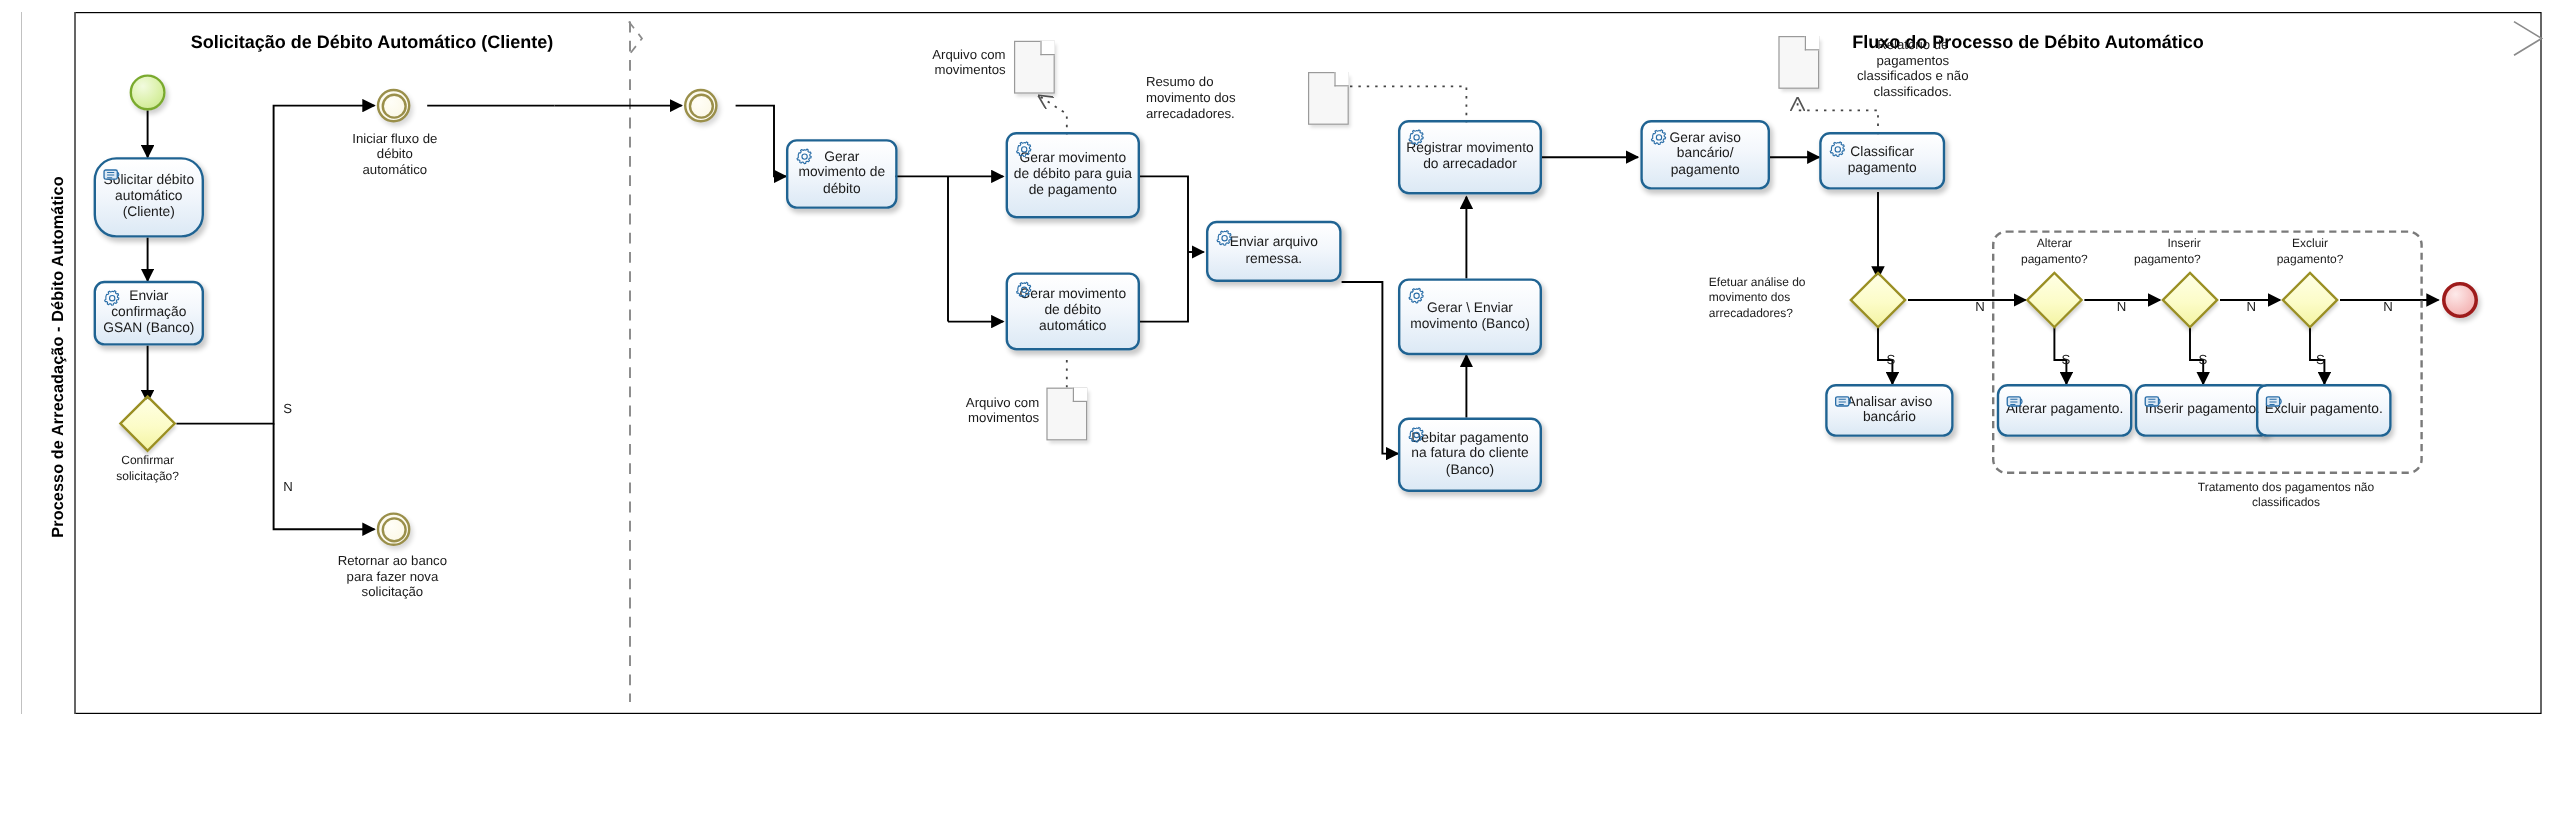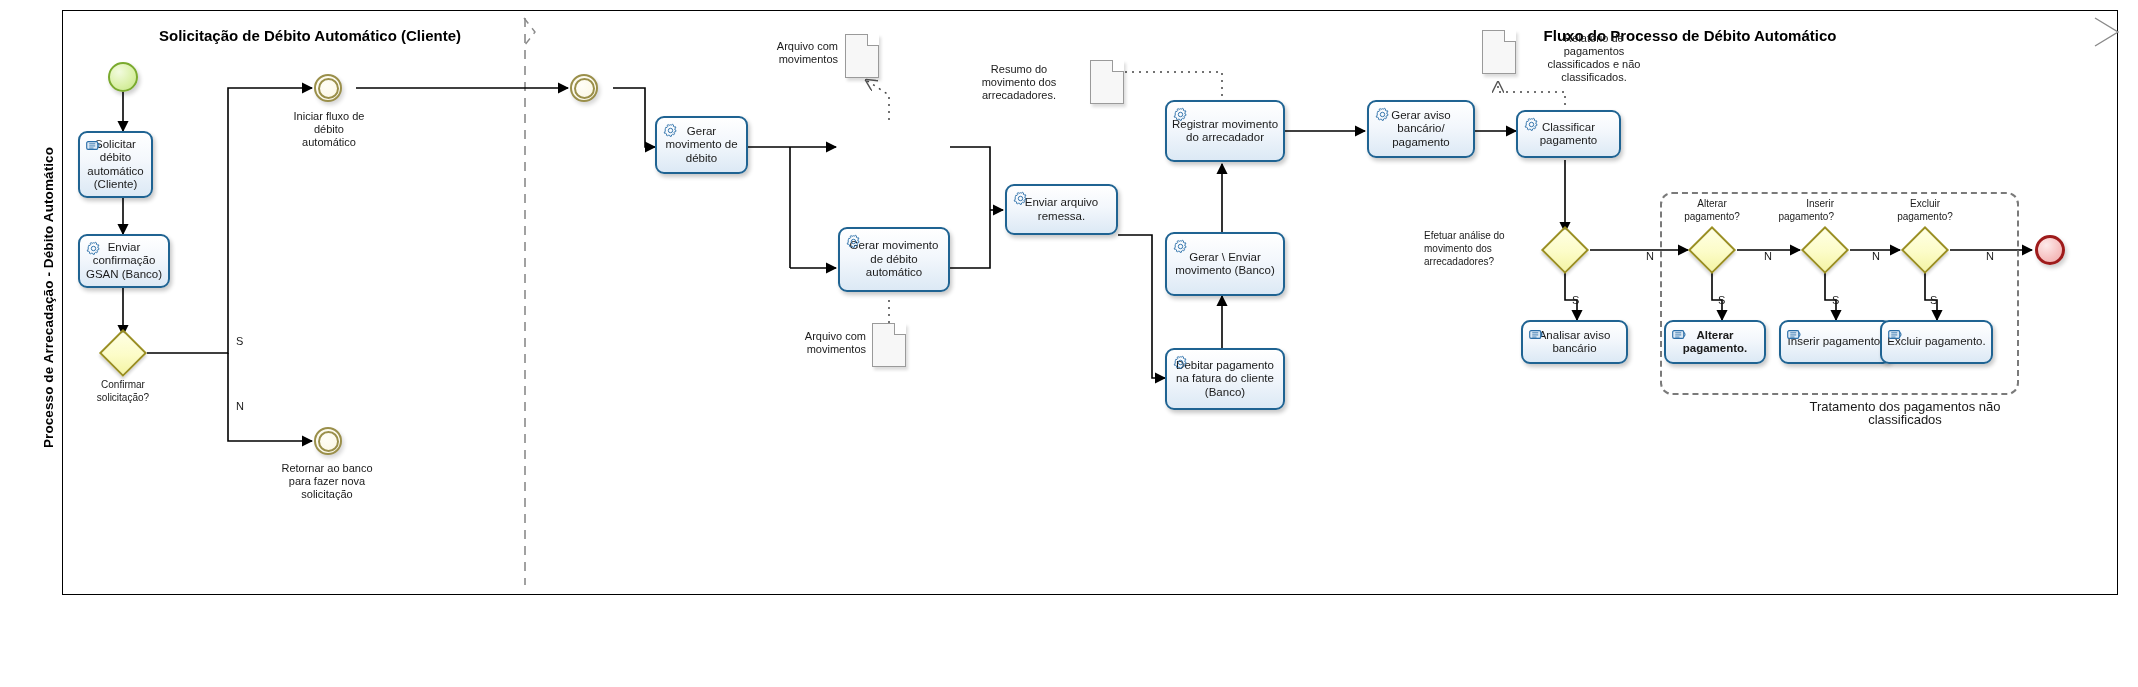--- a/index.html
+++ b/index.html
@@ -164,21 +164,21 @@
     color: #1a1a1a;
   }
 
   
   .groupbox {
     border: 2px dashed #7a7a7a;
     border-radius: 12px;
     background: transparent;
   }
   .group-caption {
-    font-size: 13px;
+    font-size: 10px;
     line-height: 13px;
     text-align: center;
     color: #1a1a1a;
     white-space: pre-line;
   }
   svg.lines { position:absolute; left:0; top:0; width:2138px; height:687px; pointer-events:none; }
 </style>
 </head>
 <body>
 
@@ -263,21 +263,21 @@
     <path d="M 1158 95 L 1135 95 L 1135 85" stroke="#444" stroke-width="0" fill="none"></path>
     <path d="M 1222 110 L 1222 72 L 1105 72 L 1105 95" stroke="#444" stroke-width="1.5" stroke-dasharray="2,5" fill="none" marker-end="url(#openarrow)"></path>
     <path d="M 1565 112 L 1565 92 L 1498 92 L 1498 82" stroke="#444" stroke-width="1.5" stroke-dasharray="2,5" fill="none" marker-end="url(#openarrow)"></path>
   </svg>
 
   <div class="abs phase-title" style="left:80px; top:27px; width:460px;">Solicitação  de Débito Automático (Cliente)</div>
   <div class="abs phase-title" style="left:960px; top:27px; width:1460px;">Fluxo do Processo de Débito Automático</div>
 
   <div class="abs ev ev-start" style="left:108px; top:62px;"></div>
 
-  <div class="abs task" style="left:78px; top:131px; width:75px; height:67px;">
+  <div class="abs task" style="left:78px; top:131px; width:92px; height:67px;border-radius:19px;">
     <span class="task-icon">
       <svg viewBox="0 0 20 20" width="17" height="17">
         <rect x="2" y="5.5" width="13" height="9" rx="1.6" fill="#dce9f5" stroke="#2a6ea8" stroke-width="1.3"></rect>
         <path d="M5 8h7M5 10.5h7M5 13h5" stroke="#2a6ea8" stroke-width="1" fill="none"></path>
         <path d="M15 7.5c2 1 2 4 0 5" stroke="#2a6ea8" stroke-width="1.2" fill="none"></path>
       </svg>
     </span>
     <span class="tlabel">Solicitar débito automático (Cliente)</span>
   </div>
 
@@ -319,20 +319,29 @@
   <div class="abs task" style="left:655px; top:116px; width:93px; height:58px;">
     <span class="task-icon">
       <svg viewBox="0 0 20 20" width="17" height="17">
         <path d="M10 3.2l1.4.5.9-1.1 1.3.9-.4 1.4 1.2.9 1.4-.3.5 1.5-1.2.8.1 1.5 1.3.6-.4 1.5-1.4.1-.7 1.3.8 1.2-1.1 1.1-1.3-.6-1.2.8-.1 1.4-1.6.2-.6-1.3-1.4-.2-1 1-1.3-.8.3-1.4-1-1-1.4.2-.5-1.5 1.2-.7V8.4L4 7.7l.5-1.5 1.4.2.8-1.2-.7-1.2 1.2-.9 1.2.8 1.3-.5z" fill="none" stroke="#2a6ea8" stroke-width="1.1" stroke-linejoin="round"></path>
         <circle cx="10" cy="10" r="2.6" fill="none" stroke="#2a6ea8" stroke-width="1.1"></circle>
       </svg>
     </span>
     <span class="tlabel">Gerar movimento de débito</span>
   </div>
 
+  <div class="abs task" style="left:838px; top:110px; width:112px; height:72px;">
+    <span class="task-icon">
+      <svg viewBox="0 0 20 20" width="17" height="17">
+        <path d="M10 3.2l1.4.5.9-1.1 1.3.9-.4 1.4 1.2.9 1.4-.3.5 1.5-1.2.8.1 1.5 1.3.6-.4 1.5-1.4.1-.7 1.3.8 1.2-1.1 1.1-1.3-.6-1.2.8-.1 1.4-1.6.2-.6-1.3-1.4-.2-1 1-1.3-.8.3-1.4-1-1-1.4.2-.5-1.5 1.2-.7V8.4L4 7.7l.5-1.5 1.4.2.8-1.2-.7-1.2 1.2-.9 1.2.8 1.3-.5z" fill="none" stroke="#2a6ea8" stroke-width="1.1" stroke-linejoin="round"></path>
+        <circle cx="10" cy="10" r="2.6" fill="none" stroke="#2a6ea8" stroke-width="1.1"></circle>
+      </svg>
+    </span>
+    <span class="tlabel">Gerar movimento de débito para guia de pagamento</span>
+  </div>
 
   <div class="abs task" style="left:838px; top:227px; width:112px; height:65px;">
     <span class="task-icon">
       <svg viewBox="0 0 20 20" width="17" height="17">
         <path d="M10 3.2l1.4.5.9-1.1 1.3.9-.4 1.4 1.2.9 1.4-.3.5 1.5-1.2.8.1 1.5 1.3.6-.4 1.5-1.4.1-.7 1.3.8 1.2-1.1 1.1-1.3-.6-1.2.8-.1 1.4-1.6.2-.6-1.3-1.4-.2-1 1-1.3-.8.3-1.4-1-1-1.4.2-.5-1.5 1.2-.7V8.4L4 7.7l.5-1.5 1.4.2.8-1.2-.7-1.2 1.2-.9 1.2.8 1.3-.5z" fill="none" stroke="#2a6ea8" stroke-width="1.1" stroke-linejoin="round"></path>
         <circle cx="10" cy="10" r="2.6" fill="none" stroke="#2a6ea8" stroke-width="1.1"></circle>
       </svg>
     </span>
     <span class="tlabel">Gerar movimento de débito automático</span>
   </div>
@@ -417,21 +426,21 @@
 
   <div class="abs groupbox" style="left:1660px; top:192px; width:359px; height:203px;"></div>
   <div class="abs group-caption" style="left:1790px; top:400px; width:230px;">Tratamento dos pagamentos não
 classificados</div>
 
   <div class="abs gw" style="left:1695px; top:233px;"></div>
   <div class="abs gw-caption" style="left:1657px; top:197px; width:110px;">Alterar
 pagamento?</div>
   <div class="abs flowlabel" style="left:1764px; top:250px;">N</div>
   <div class="abs flowlabel" style="left:1718px; top:294px;">S</div>
-  <div class="abs task" style="left:1664px; top:320px; width:102px; height:44px;font-weight:bold;">
+  <div class="abs task" style="left:1664px; top:320px; width:113px; height:44px;">
     <span class="task-icon">
       <svg viewBox="0 0 20 20" width="17" height="17">
         <rect x="2" y="5.5" width="13" height="9" rx="1.6" fill="#dce9f5" stroke="#2a6ea8" stroke-width="1.3"></rect>
         <path d="M5 8h7M5 10.5h7M5 13h5" stroke="#2a6ea8" stroke-width="1" fill="none"></path>
         <path d="M15 7.5c2 1 2 4 0 5" stroke="#2a6ea8" stroke-width="1.2" fill="none"></path>
       </svg>
     </span>
     <span class="tlabel">Alterar pagamento.</span>
   </div>
 
@@ -477,21 +486,21 @@
 
   <div class="abs dataobj" style="left:872px; top:323px;">
     <div class="dataobj-fold"></div>
   </div>
   <div class="abs data-caption" style="left:742px; top:330px; width:124px; text-align:right;">Arquivo com
 movimentos</div>
 
   <div class="abs dataobj" style="left:1090px; top:60px;">
     <div class="dataobj-fold"></div>
   </div>
-  <div class="abs data-caption" style="left:955px; top:63px; width:128px; text-align:center;">Resumo do
+  <div class="abs data-caption" style="left:955px; top:63px; width:128px; text-align:left;">Resumo do
 movimento dos
 arrecadadores.</div>
 
   <div class="abs dataobj" style="left:1482px; top:30px;">
     <div class="dataobj-fold"></div>
   </div>
   <div class="abs data-caption" style="left:1524px; top:32px; width:140px; text-align:center;">Relatório de
 pagamentos
 classificados e não
 classificados.</div>

